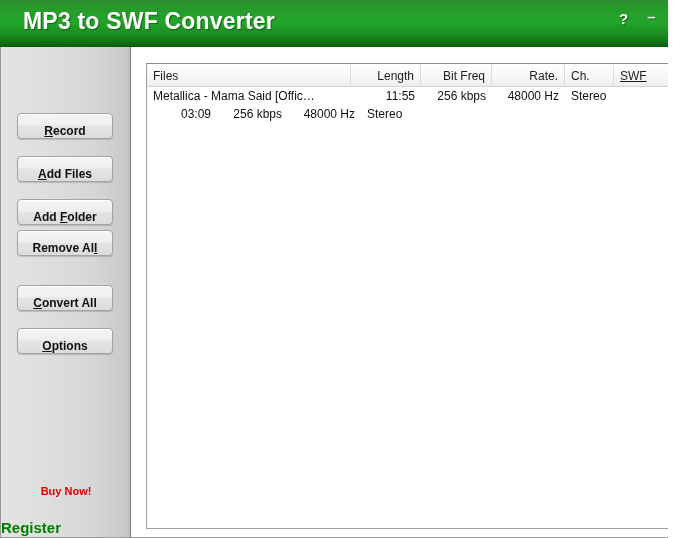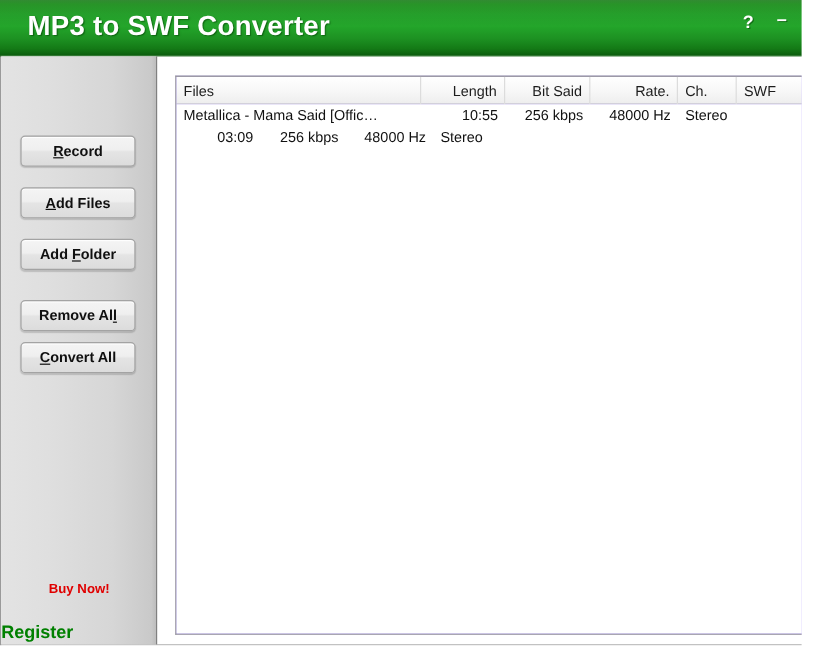--- a/index.html
+++ b/index.html
@@ -129,21 +129,21 @@
     height: 26px;
     box-sizing: border-box;
     border: 1px solid #a3a3a3;
     border-radius: 4px;
     background: linear-gradient(to bottom, #f4f4f4 0%, #efefef 45%, #e4e4e4 52%, #dcdcdc 100%);
     box-shadow: 0 1px 1px rgba(0,0,0,0.16), inset 0 1px 0 rgba(255,255,255,0.9);
     font-size: 12px;
     color: #101010;
     font-weight: bold;
     display: flex;
-    align-items: center;
+    align-items: flex-end;
     justify-content: center;
     cursor: default;
     user-select: none;
     font-family: "Liberation Sans", sans-serif;
   }
   .sbtn span.lbl { white-space: nowrap; }
   .sbtn u { text-decoration: underline; }
   .buy-now {
     position: absolute;
     left: 0; top: 438px;
@@ -194,21 +194,21 @@
     display: flex;
     align-items: center;
     border-right: 1px solid #dcdcdc;
     padding: 0 6px;
     height: 23px;
     white-space: nowrap;
     overflow: hidden;
     cursor: pointer;
     user-select: none;
   }
-  .hcell.last { border-right: none; flex: 1 1 auto; }
+  .hcell.last { border-right: none; flex: 1 1 auto; text-decoration: underline; }
   .hcell.num { justify-content: flex-end; }
 
   .list-body {
     position: relative;
     height: 441px;
     background: #ffffff;
     overflow: hidden;
     text-align: right;
   }
   .row {
@@ -259,45 +259,48 @@
 
       <div class="sbtn" style="top:66px">
           <span class="lbl"><u>R</u>ecord</span>
         </div>
       <div class="sbtn" style="top:152px">
           <span class="lbl">Add <u>F</u>older</span>
         </div>
       <div class="sbtn" style="top:109px">
           <span class="lbl"><u>A</u>dd Files</span>
         </div>
-      <div class="sbtn" style="top:203px">
+      <div class="sbtn" style="top:183px">
           <span class="lbl">Remove Al<u>l</u></span>
         </div>
       <div class="sbtn" style="top:238px">
           <span class="lbl"><u>C</u>onvert All</span>
+        </div>
+      <div class="sbtn" style="top:281px">
+          <span class="lbl"><u>O</u>ptions</span>
         </div>
 
       <div class="buy-now">Buy Now!</div>
       <div class="register">Register</div>
 
     </div>
 
     <div class="listwrap">
       <div class="list-header">
         <div class="hcell c-files">Files</div>
         <div class="hcell c-length num">Length</div>
-        <div class="hcell c-bitrate num">Bit Said</div>
+        <div class="hcell c-bitrate num">Bit Freq</div>
         <div class="hcell c-freq num">Rate.</div>
         <div class="hcell c-ch">Ch.</div>
         <div class="hcell c-swf last">SWF</div>
       </div>
       <div class="list-body" id="list-body">
           <div class="row">
             <div class="cell c-files">Metallica - Mama Said [Offic…</div>
-            <div class="cell c-length num">10:55</div>
+            <div class="cell c-length num">11:55</div>
             <div class="cell c-bitrate num">256 kbps</div>
             <div class="cell c-freq num">48000 Hz</div>
             <div class="cell c-ch">Stereo</div>
             <div class="cell c-swf last"></div>
           </div>
           <div class="row">
             <div class="cell c-length num">03:09</div>
             <div class="cell c-bitrate num">256 kbps</div>
             <div class="cell c-freq num">48000 Hz</div>
             <div class="cell c-ch">Stereo</div>

